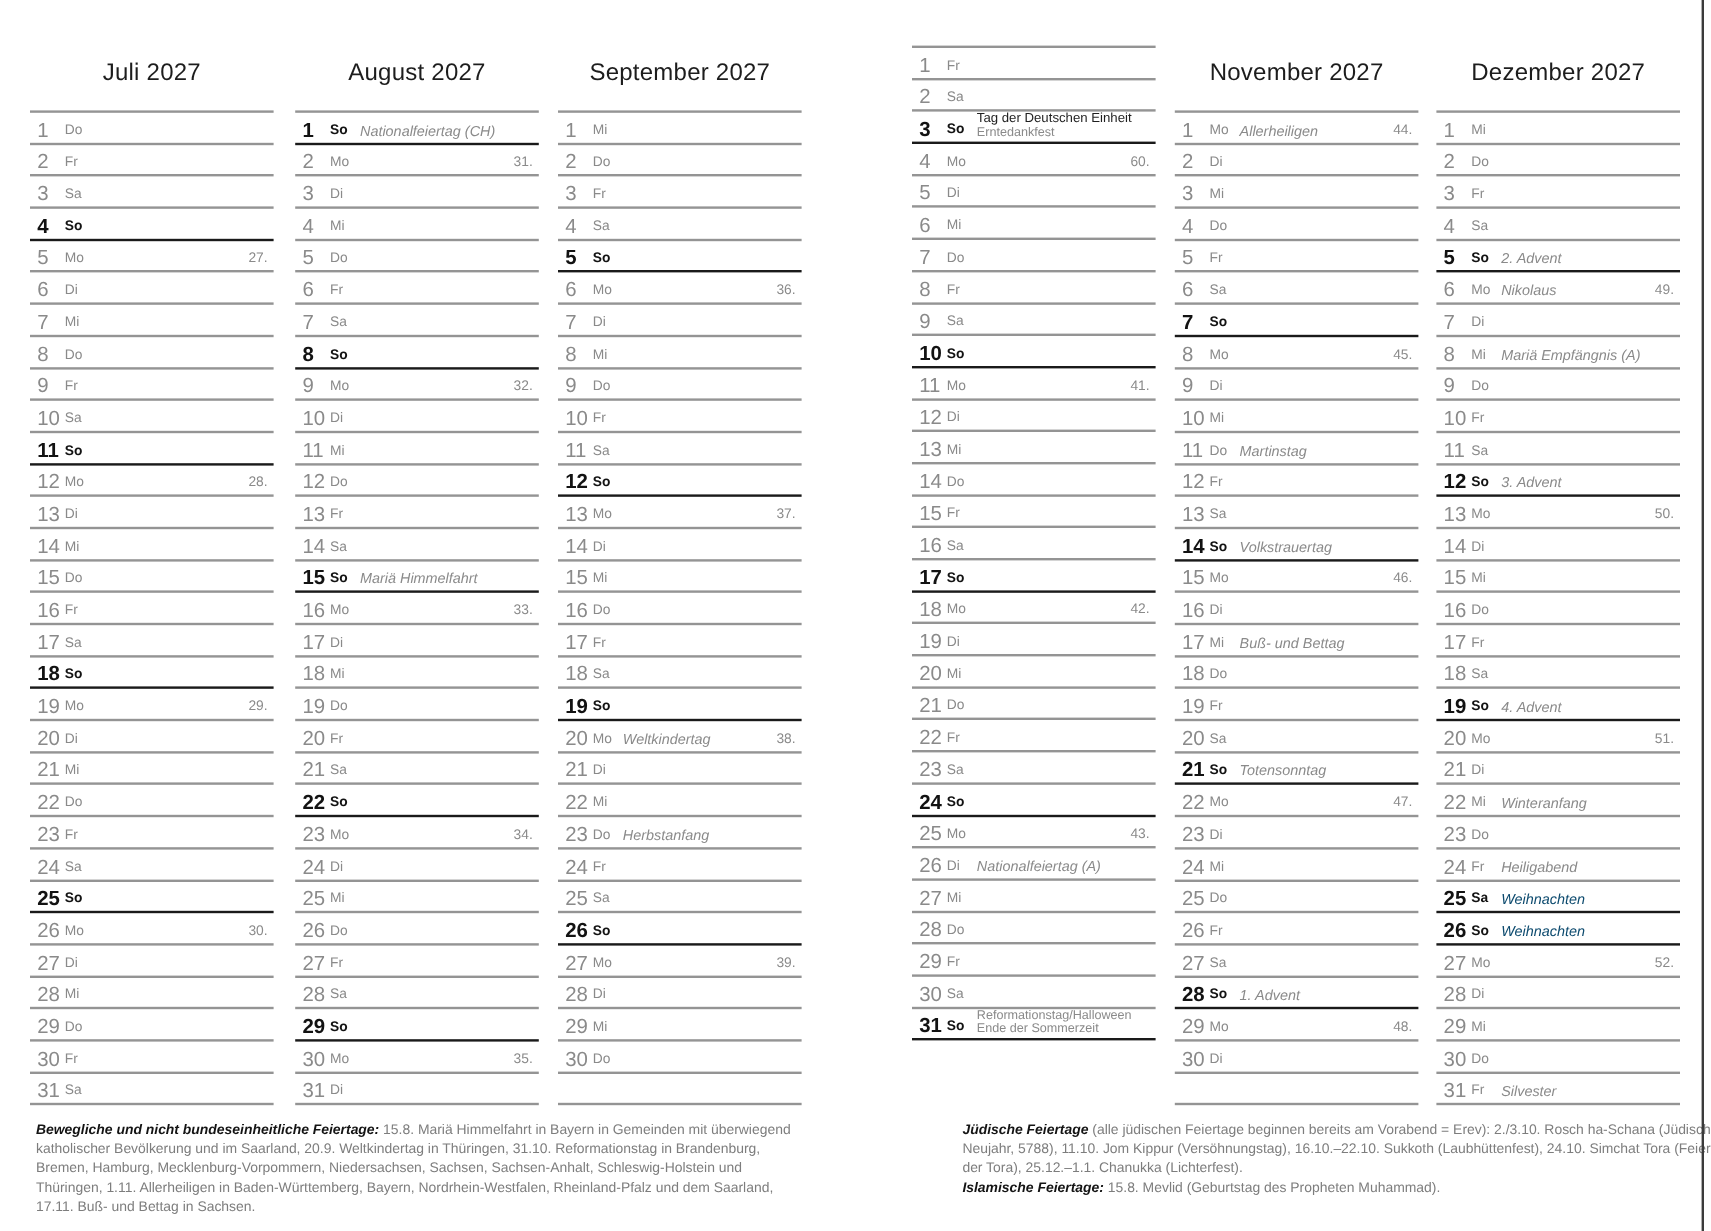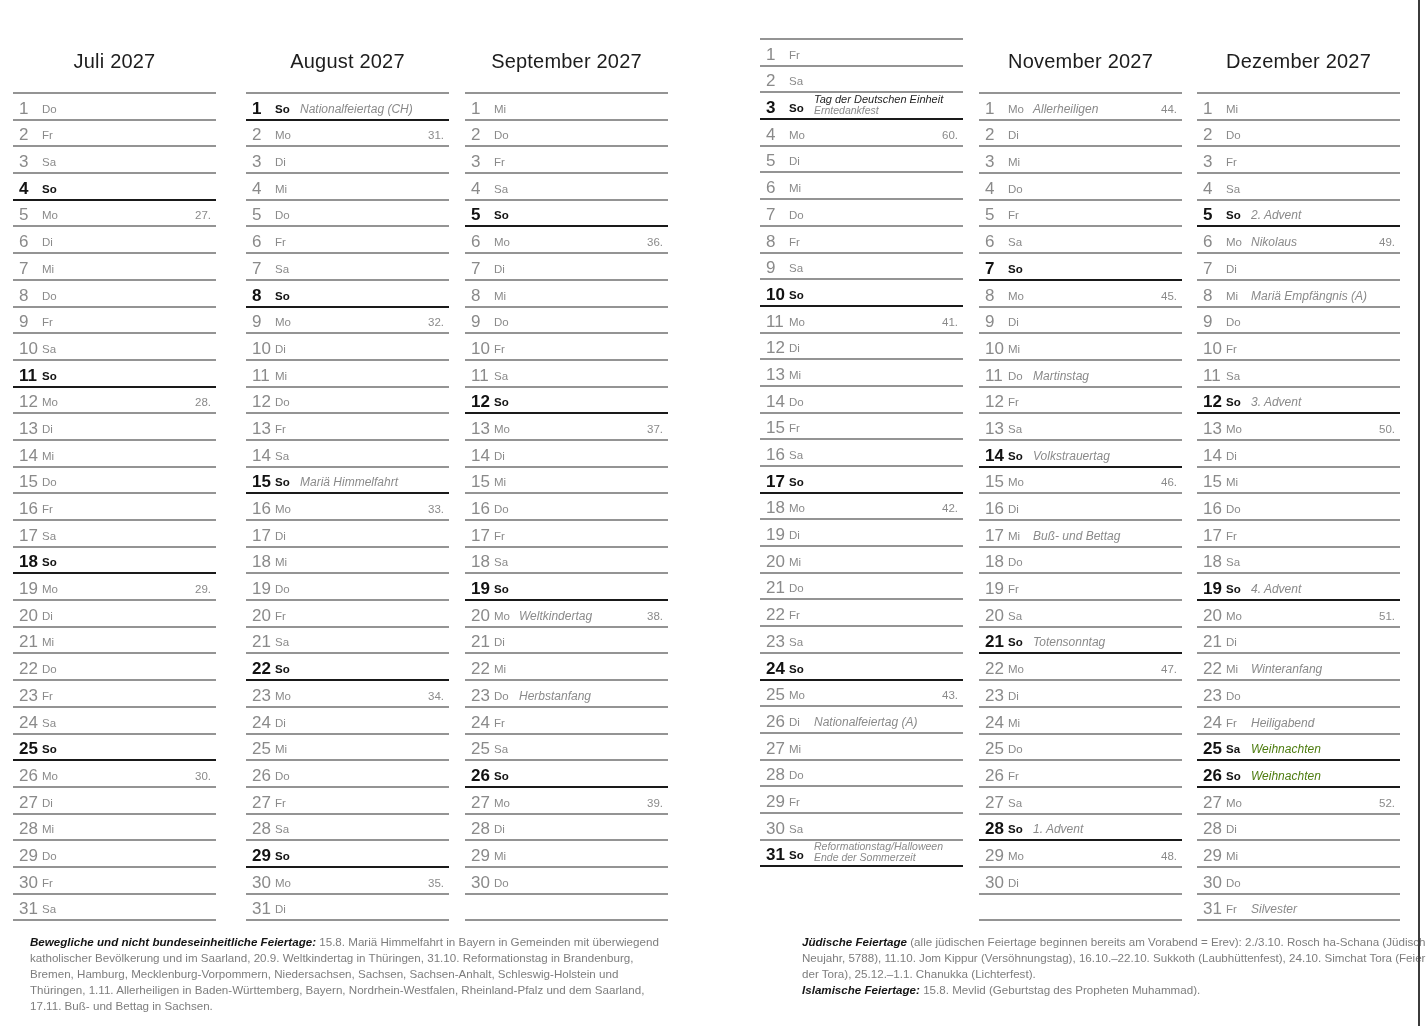--- a/index.html
+++ b/index.html
@@ -19,40 +19,40 @@
     display:flex;align-items:flex-end;padding-bottom:3px;
   }
   .row.em{border-bottom:2.5px solid #1a1a1a;}
   .num{
     width:23px;padding-left:6px;font-size:17px;line-height:15px;
     color:#8a8a8a;flex:0 0 auto;
   }
   .wd{width:25px;font-size:11.5px;line-height:13px;color:#8a8a8a;flex:0 0 auto;}
   .row.em .num,.row.em .wd{color:#121212;font-weight:700;}
   .hol{flex:1 1 auto;font-size:12px;line-height:13px;font-style:italic;color:#8a8a8a;min-width:0;white-space:nowrap;}
-  .hol.dark{color:#4d7c0f;}
+  .hol.dark{color:#0c4a6e;}
   .hol2{flex:1 1 auto;display:flex;flex-direction:column;min-width:0;}
-  .hl{font-size:10.5px;line-height:10.5px;font-style:italic;color:#8a8a8a;white-space:nowrap;}
+  .hl{font-size:10.5px;line-height:10.5px;color:#8a8a8a;white-space:nowrap;}
   .hl.dark{color:#1f1f1f;font-size:11px;}
   .wk{margin-left:auto;flex:0 0 auto;font-size:11.5px;line-height:13px;color:#8a8a8a;padding-right:5px;}
   .footer{
     position:absolute;top:934px;width:638px;font-size:11.6px;line-height:16px;color:#7d7d7d;
   }
   .footer p{margin:0;}
   .footer .b{font-weight:700;color:#141414;font-style:italic;}
   .footer-left{left:30px;}
   .footer-right{left:802px;}
   .page-edge{position:absolute;left:1418px;top:0;width:2px;height:1026px;background:#3b3b3b;}
 </style>
 </head>
 <body>
 
 <div class="spread">
   <div id="months">
-      <section class="month" style="left: 13px;">
+      <section class="month" style="left: 25px;">
         <h2 class="month-title">Juli 2027</h2>
         <div class="grid">
           <div class="row">
             <span class="num">1</span>
             <span class="wd">Do</span>
           </div>
           <div class="row">
             <span class="num">2</span>
             <span class="wd">Fr</span>
           </div>

